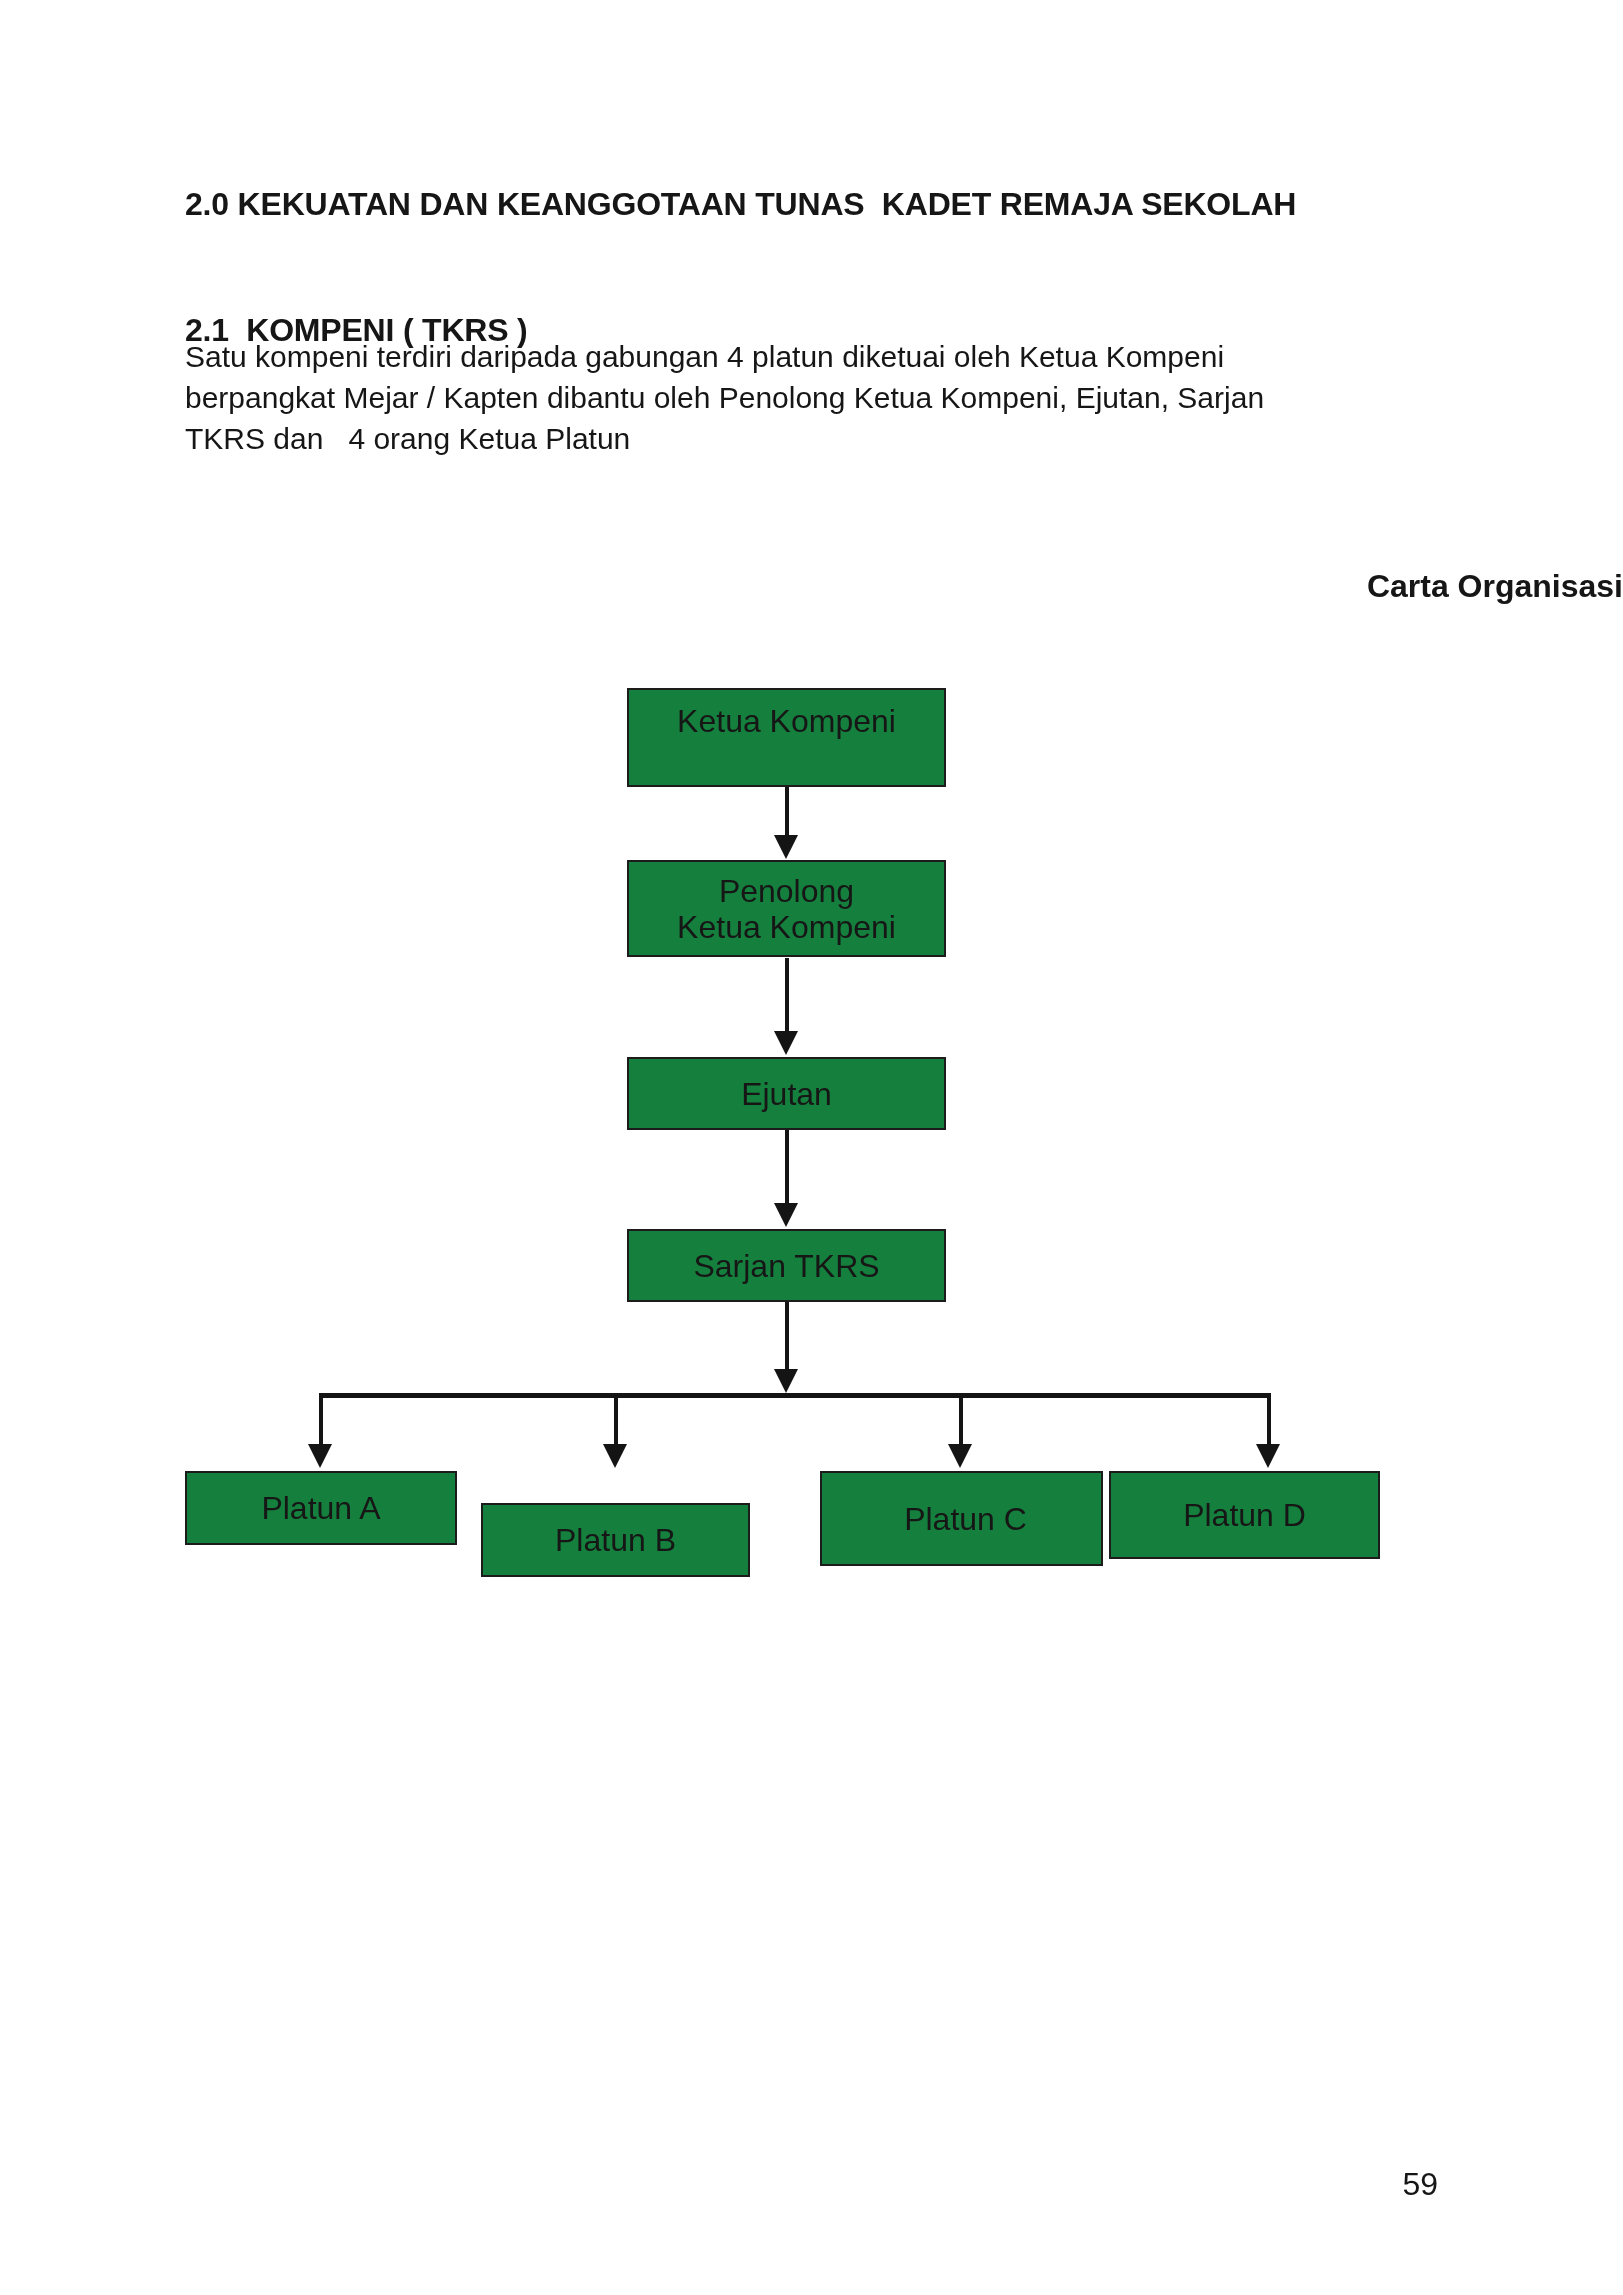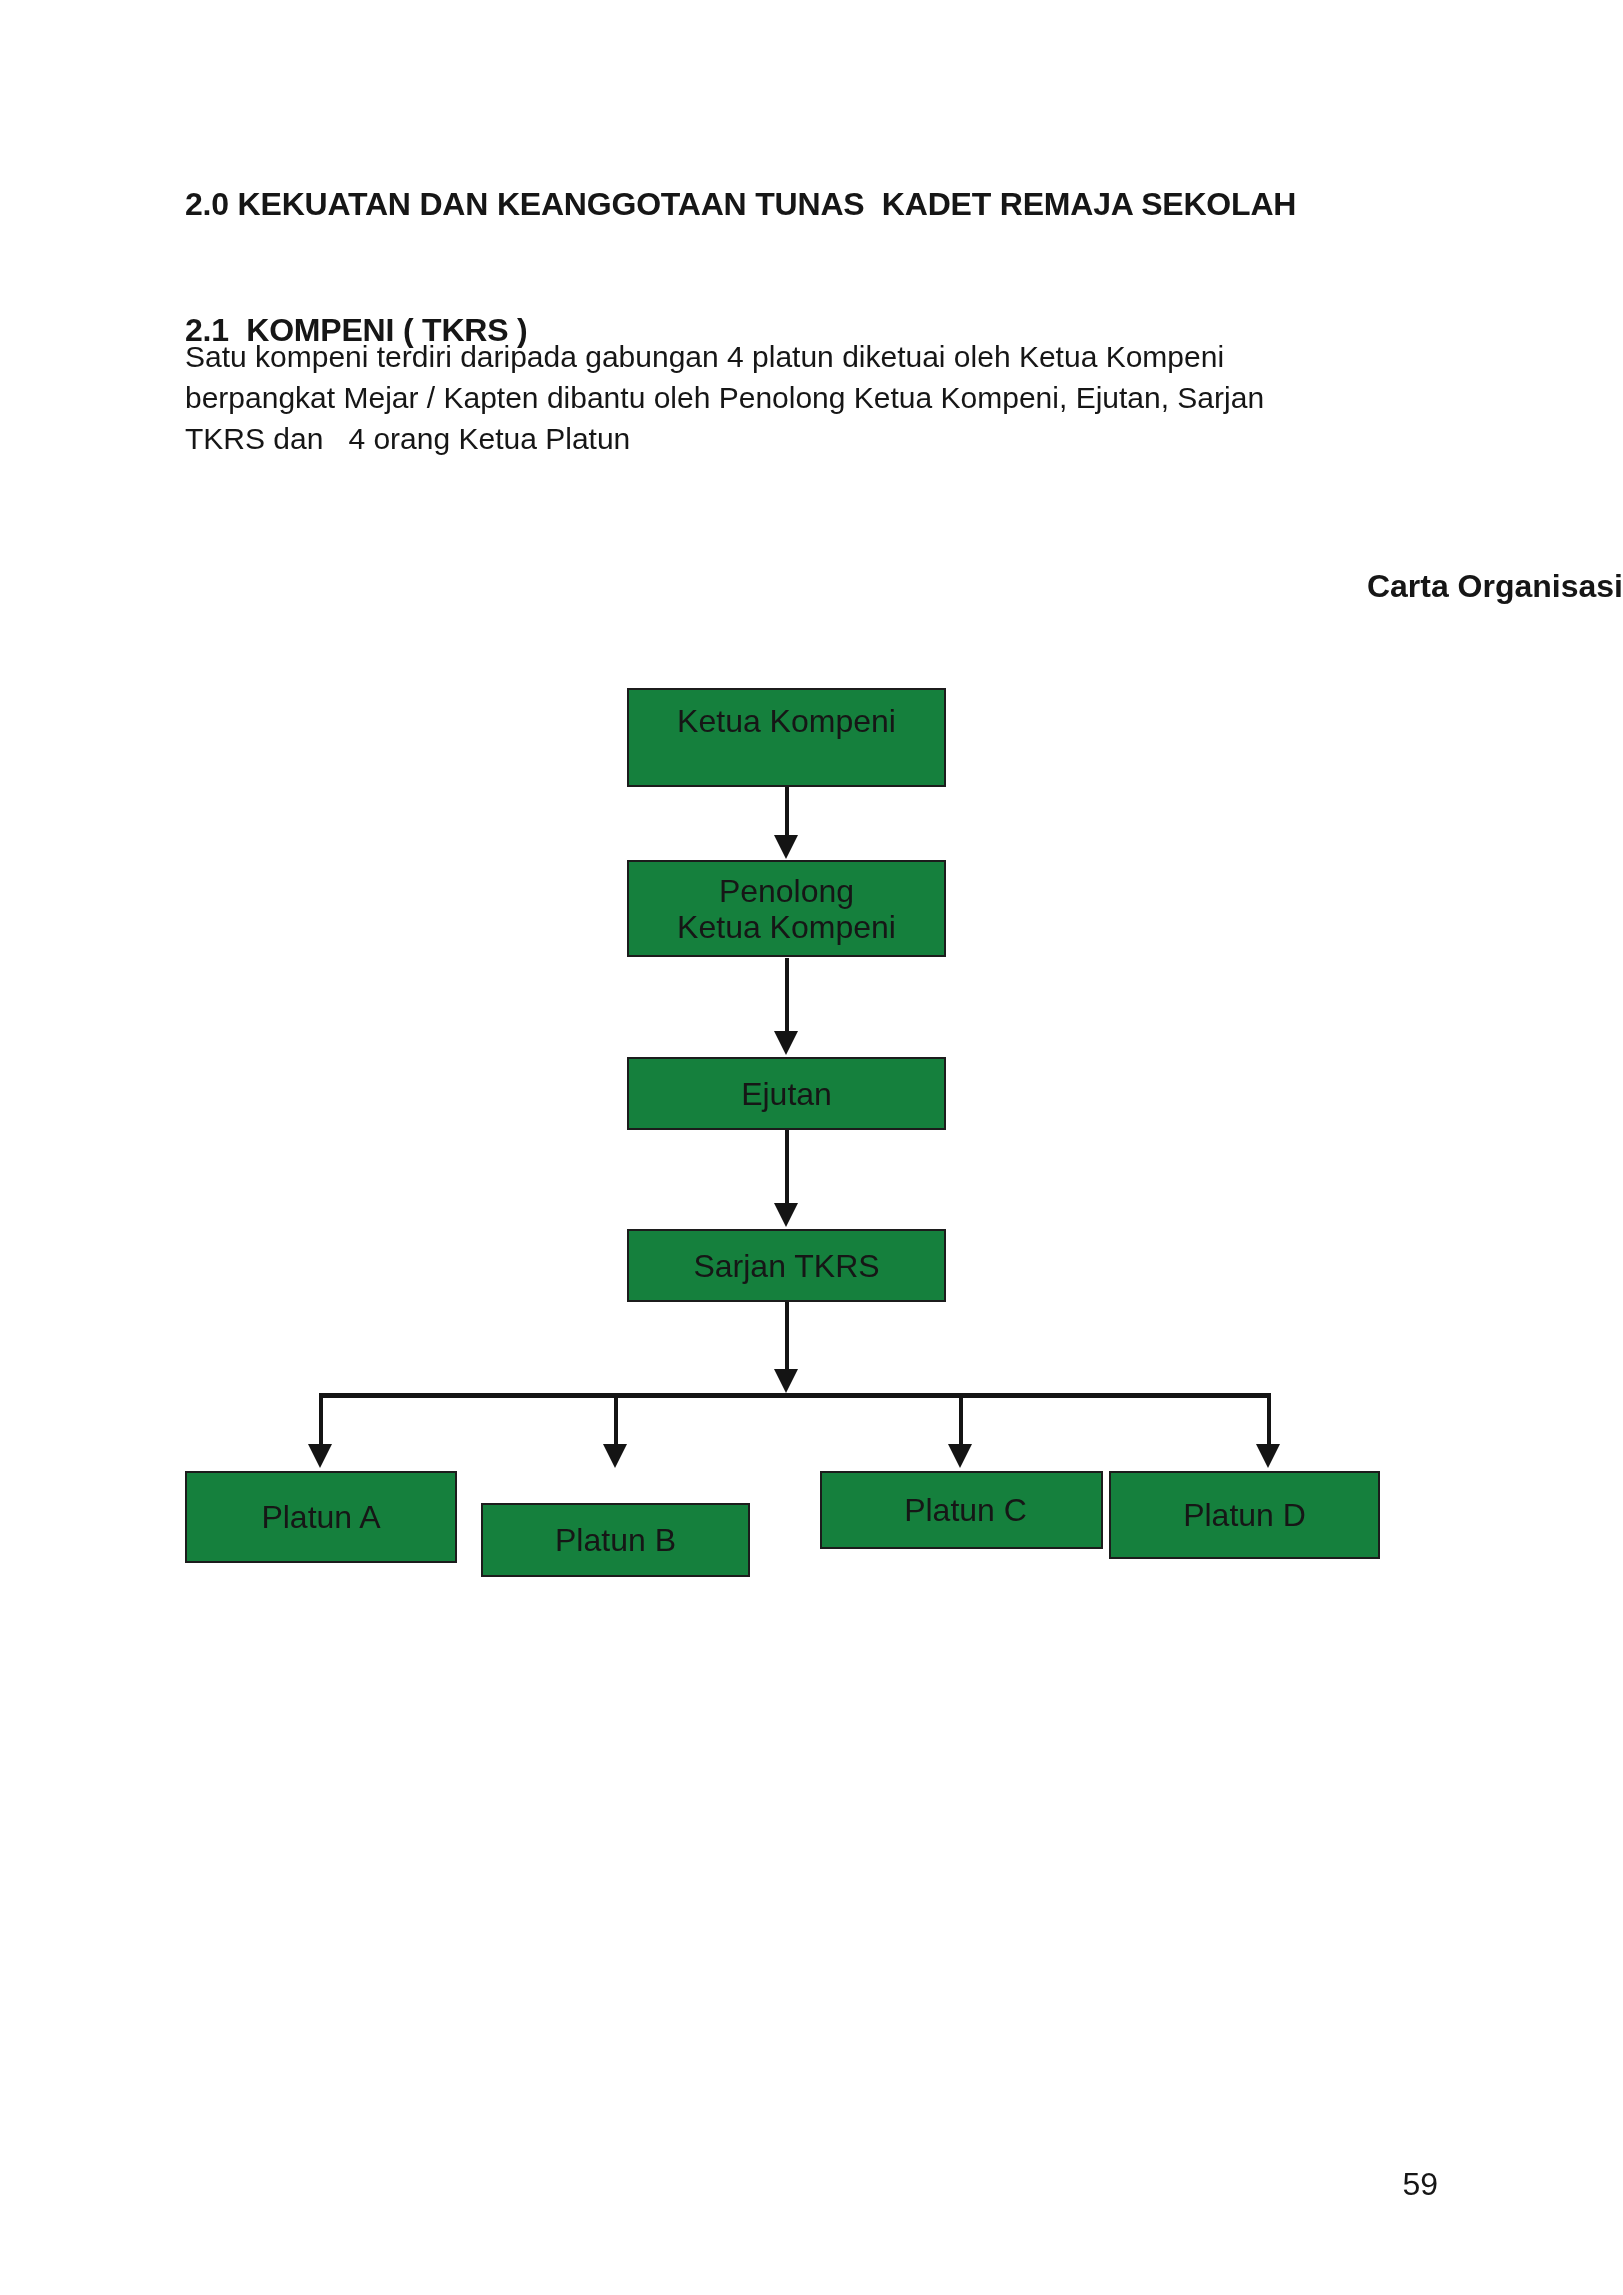--- a/index.html
+++ b/index.html
@@ -100,25 +100,25 @@
 
     <div class="vline" style="left:614px;top:719px;height:52px;"></div>
     <div class="ahead" style="left:603px;top:770px;"></div>
 
     <div class="vline" style="left:959px;top:719px;height:52px;"></div>
     <div class="ahead" style="left:948px;top:770px;"></div>
 
     <div class="vline" style="left:1267px;top:719px;height:52px;"></div>
     <div class="ahead" style="left:1256px;top:770px;"></div>
 
-    <div class="node abs" style="left:185px;top:797px;width:272px;height:92px;"><span>Platun A</span></div>
+    <div class="node abs" style="left:185px;top:797px;width:272px;height:74px;"><span>Platun A</span></div>
 
     <div class="node abs" style="left:481px;top:797px;width:269px;height:74px;margin-top:32px;"><span>Platun B</span></div>
 
-    <div class="node abs" style="left:820px;top:797px;width:283px;height:78px;padding-left:8px;"><span>Platun C</span></div>
+    <div class="node abs" style="left:820px;top:797px;width:283px;height:95px;padding-left:8px;"><span>Platun C</span></div>
 
     <div class="node abs" style="left:1109px;top:797px;width:271px;height:88px;"><span>Platun D</span></div>
 
   </div>
 
   <div class="abs pagenum">59</div>
 
 </div>
 
 

